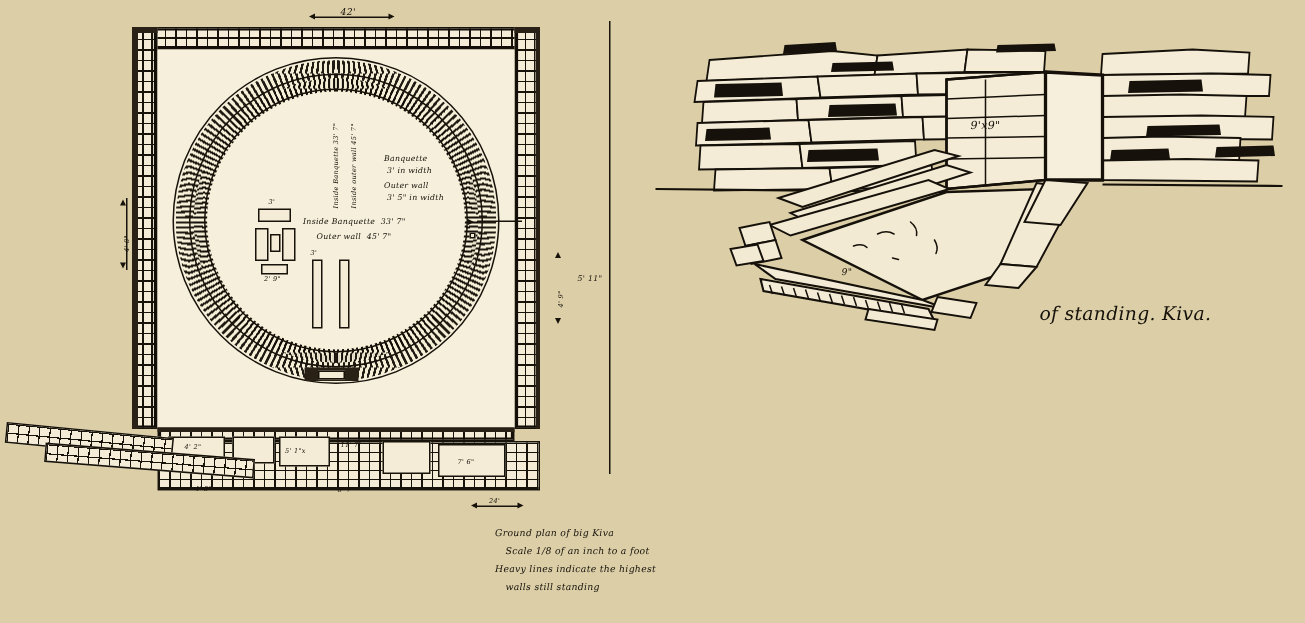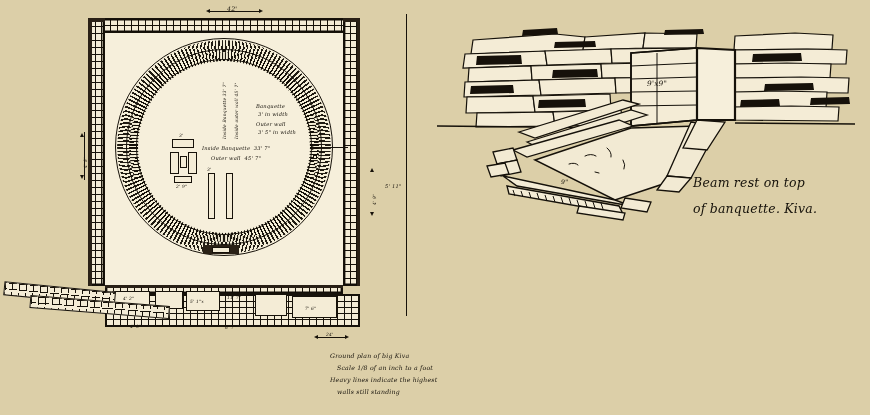--- a/index.html
+++ b/index.html
@@ -318,17 +318,16 @@
         <path d="M188 160 q3 5 1 9"></path>
         <path d="M160 172 l4 1"></path>
         <path d="M134 164 q6 -2 9 1"></path>
       </g>
     </svg>
 
     <div class="ink hand md" style="left:212px;top:80px;">9'x9"</div>
 
     <div class="ink hand sm" style="left:126px;top:178px;">9"</div>
 
-    <div class="ink hand lg" style="left:258px;top:176px;">Beam rest on top</div>
-    <div class="ink hand lg" style="left:258px;top:202px;">of banquette. Kiva.</div>
+    <div class="ink hand lg" style="left:258px;top:202px;">of standing. Kiva.</div>
   </div>
 
 </div>
 
 </body></html>

